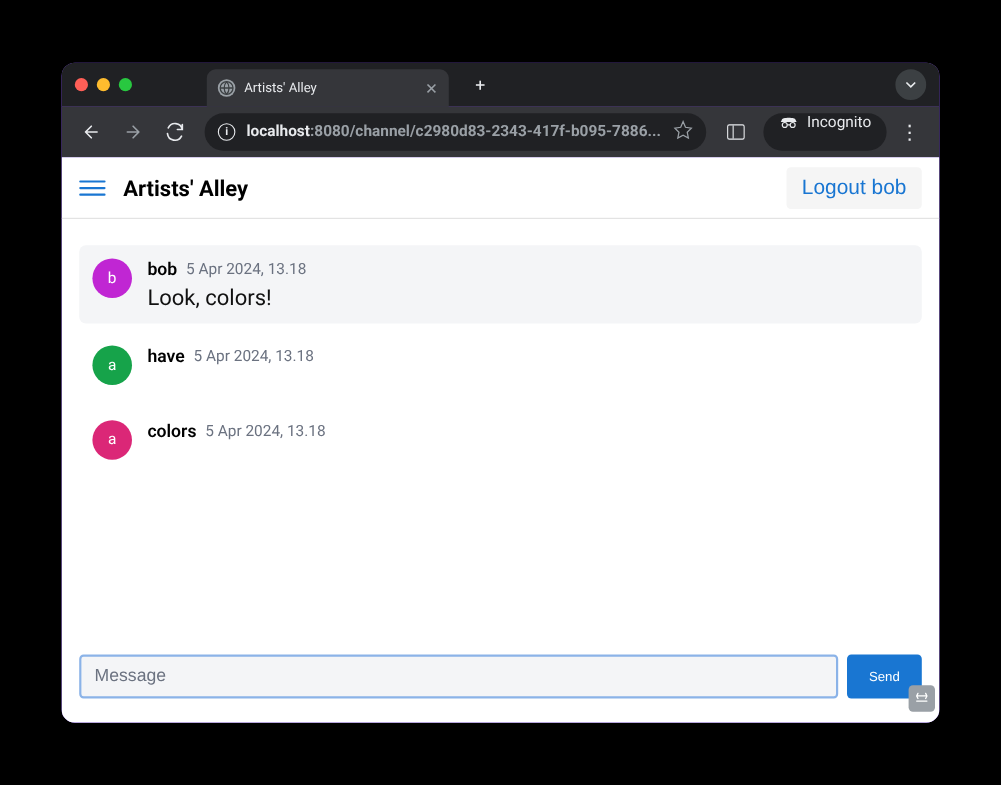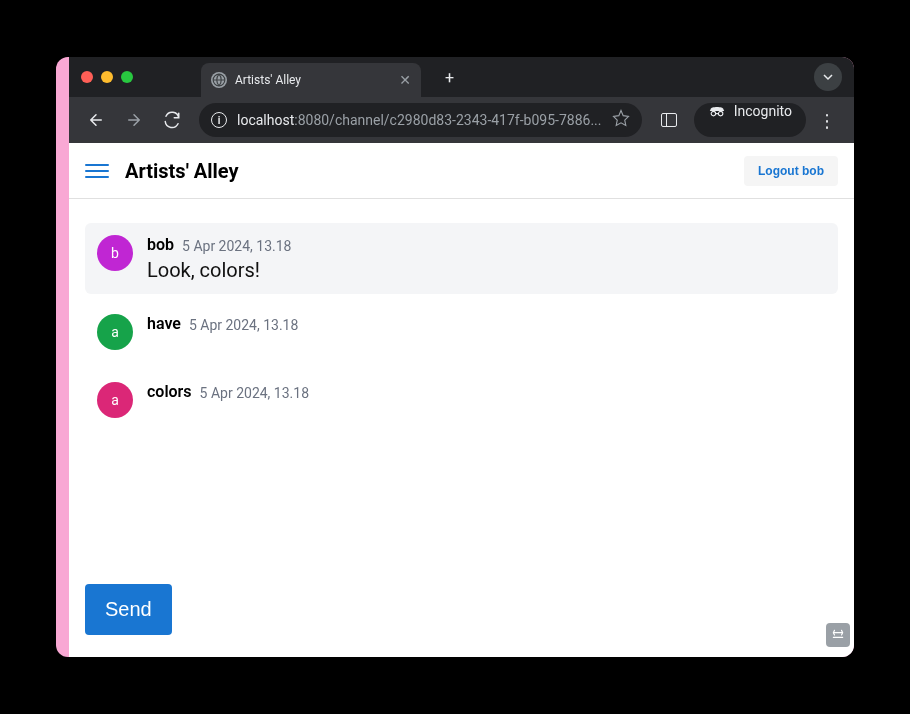--- a/index.html
+++ b/index.html
@@ -9,27 +9,26 @@
       width: 910px;
       height: 714px;
       overflow: hidden;
       display: flex;
       align-items: center;
       justify-content: center;
     }
     .browser-window {
       width: 798px;
       height: 600px;
-      background: #f9a8d4;
+      background: #8b5cf6;
       border-radius: 12px;
       overflow: hidden;
       position: relative;
       display: flex;
       flex-direction: column;
-      padding-left: 13px;
     }
     .tab-bar {
       background: #202124;
       height: 40px;
       display: flex;
       align-items: center;
       padding: 0 12px;
       gap: 8px;
     }
     .traffic-lights {
@@ -128,21 +127,21 @@
       width: 16px;
       height: 16px;
       border: 1.5px solid #e8eaed;
       border-radius: 50%;
       display: flex;
       align-items: center;
       justify-content: center;
       font-size: 10px;
       font-weight: bold;
     }
-    .url-text { flex: 1; }
+    .url-text { flex: 1; font-weight: bold; }
     .url-text .host { color: #e8eaed; }
     .url-text .path { color: #9aa0a6; }
     .star-btn { color: #9aa0a6; font-size: 16px; cursor: pointer; }
     .ext-btn {
       width: 34px;
       height: 34px;
       display: flex;
       align-items: center;
       justify-content: center;
       cursor: pointer;
@@ -223,22 +222,22 @@
       font-size: 20px;
       font-weight: 700;
       color: #000;
     }
     .header-spacer { flex: 1; }
     .logout-btn {
       background: #f5f5f5;
       border: none;
       padding: 8px 14px;
       color: #1976d2;
-      font-size: 12px;
-      font-weight: 700;
+      font-size: 19px;
+      font-weight: 400;
       border-radius: 4px;
       cursor: pointer;
     }
     .messages {
       flex: 1;
       padding: 24px 16px;
       overflow-y: auto;
     }
     .message {
       display: flex;
@@ -257,21 +256,21 @@
       display: flex;
       align-items: center;
       justify-content: center;
       color: #fff;
       font-size: 14px;
       flex-shrink: 0;
     }
     .msg-body { flex: 1; }
     .msg-header {
       display: flex;
-      align-items: flex-end;
+      align-items: center;
       gap: 8px;
       margin-bottom: 4px;
     }
     .msg-author {
       font-weight: 600;
       font-size: 16px;
       color: #000;
     }
     .msg-time {
       font-size: 14px;
@@ -296,22 +295,22 @@
       font-size: 16px;
       color: #000;
       outline: none;
     }
     .msg-input::placeholder { color: #6b7280; }
     .send-btn {
       background: #1976d2;
       color: #fff;
       border: none;
       padding: 0 20px;
-      height: 51px;
-      font-size: 20px;
+      height: 40px;
+      font-size: 12px;
       font-weight: 500;
       border-radius: 4px;
       cursor: pointer;
     }
     .corner-badge {
       position: absolute;
       right: 4px;
       bottom: 10px;
       width: 24px;
       height: 24px;
@@ -437,20 +436,21 @@
           <div class="msg-body">
             <div class="msg-header">
               <span class="msg-author">colors</span>
               <span class="msg-time">5 Apr 2024, 13.18</span>
             </div>
           </div>
         </div>
       </div>
 
     <div class="composer">
+      <input class="msg-input" placeholder="Message" style="">
       <button class="send-btn">Send</button>
     </div>
 
     <div class="corner-badge">
       <svg width="14" height="14" viewBox="0 0 24 24">
           <path d="M4 8h16M6 4l-2 4 2 4M18 4l2 4-2 4M4 16h16" stroke="#fff" stroke-width="2" fill="none" stroke-linecap="round"></path>
         </svg>
     </div>
   </div>
 </div>

